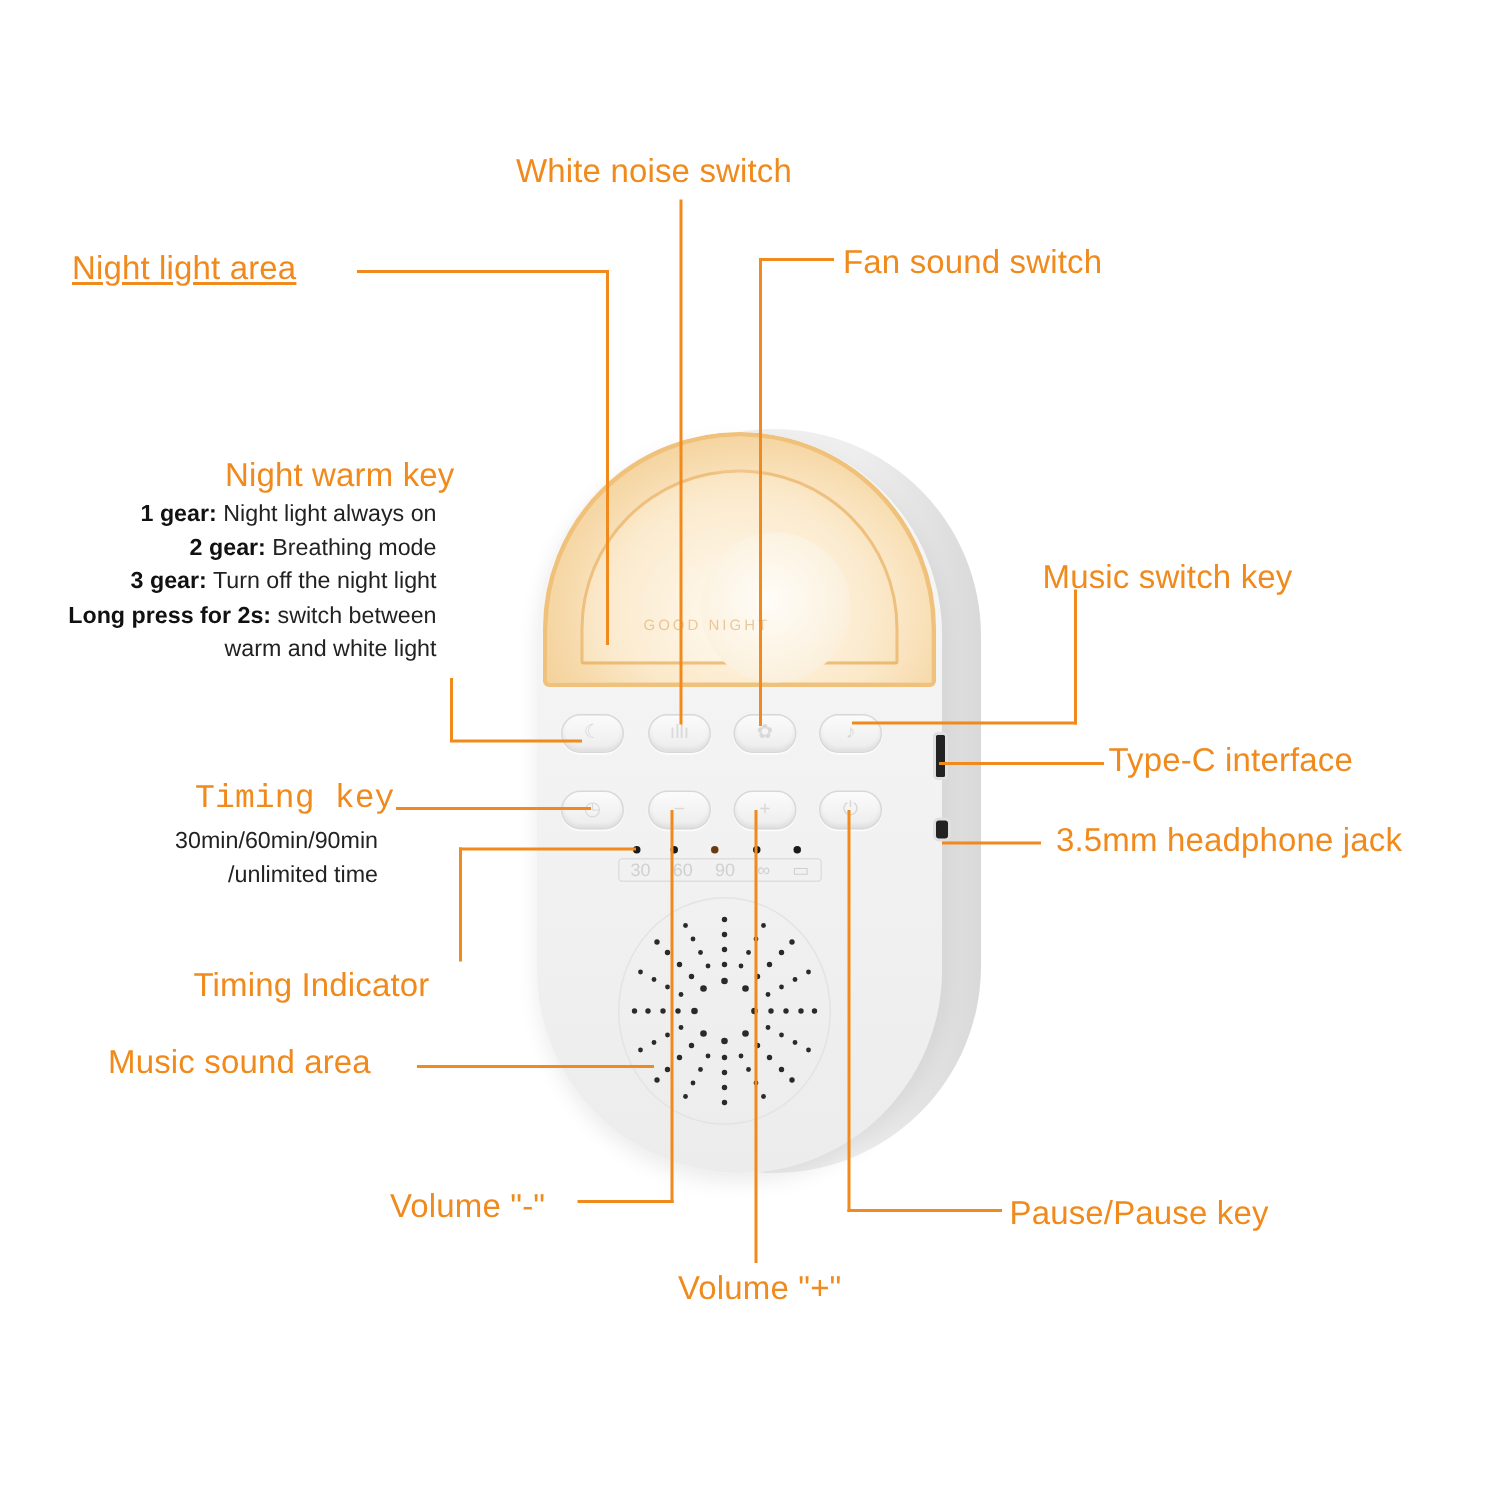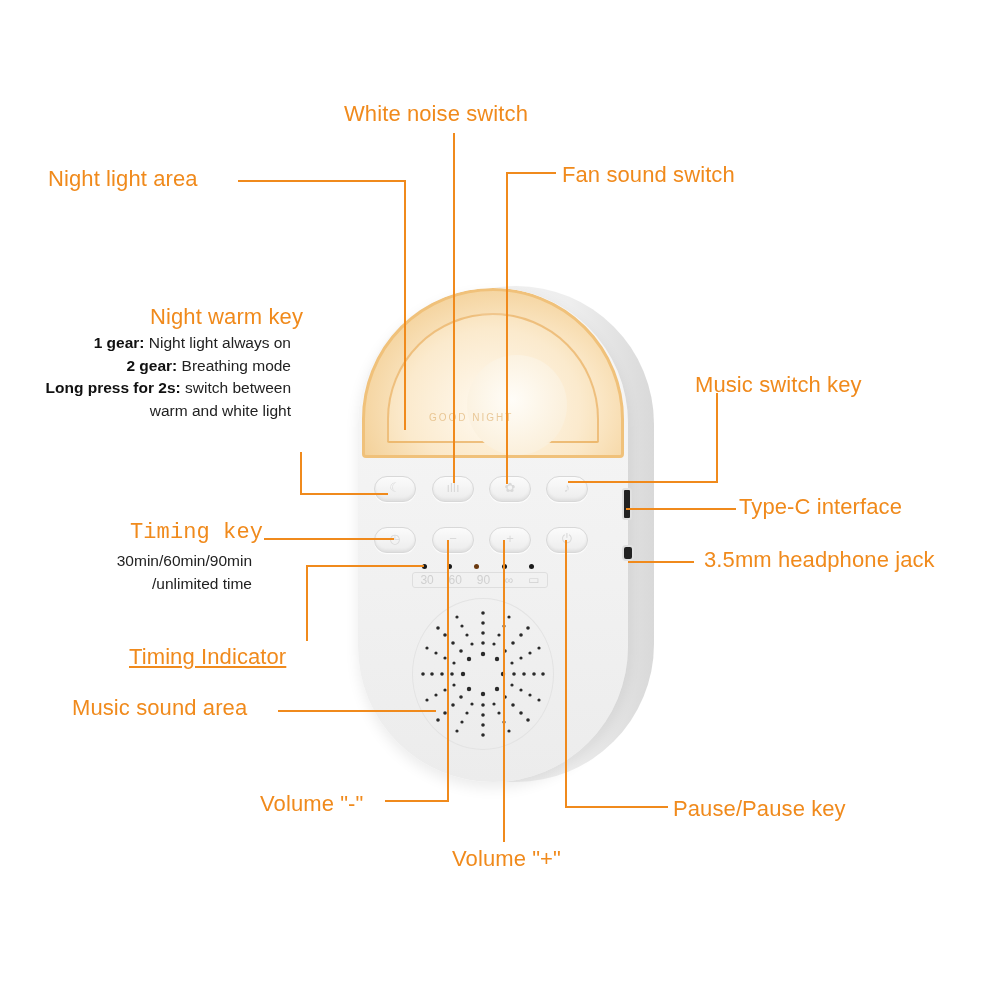--- a/index.html
+++ b/index.html
@@ -24,42 +24,43 @@
     .dot { position: absolute; width: 5px; height: 5px; border-radius: 50%; background: #1b1b1b; }
     .timer-strip { position: absolute; left: 54px; top: 284px; width: 136px; height: 16px; border: 1px solid #dedede; border-radius: 3px; font-size: 12px; color: #d0d0d0; box-sizing: border-box; display: flex; justify-content: space-around; align-items: center; }
     .speaker { position: absolute; left: 54px; top: 310px; width: 140px; height: 150px; border-radius: 50%; border: 1px solid #e3e3e3; }
     .port-c { position: absolute; left: 264px; top: 202px; width: 6px; height: 28px; border-radius: 3px; background: #222; border: 2px solid #e0e0e0; }
     .port-j { position: absolute; left: 264px; top: 259px; width: 8px; height: 12px; border-radius: 4px; background: #222; border: 2px solid #e0e0e0; }
   </style>
 </head>
 <body>
 
 <div class="label" style="left:344px; top:101px;">White noise switch</div>
-<div class="label" style="left:48px; top:166px;">Night light area</div>
+<div class="label" style="left:48px; top:166px;text-decoration:underline;">Night light area</div>
 <div class="label" style="left:562px; top:162px;">Fan sound switch</div>
 <div class="label" style="left:150px; top:304px;">Night warm key</div>
 
 <div class="sub" style="right:709px; top:332px;">
   <div><b>1 gear:</b><span> Night light always on</span></div>
   <div><b>2 gear:</b><span> Breathing mode</span></div>
+  <div><b>3 gear:</b><span> Turn off the night light</span></div>
   <div><b>Long press for 2s:</b><span> switch between</span></div>
   <div><span>warm and white light</span></div>
 </div>
 
 <div class="label" style="left:695px; top:372px;">Music switch key</div>
 <div class="label" style="left:739px; top:494px;">Type-C interface</div>
 <div class="label" style="left:704px; top:547px;">3.5mm headphone jack</div>
 <div class="label" style="left:130px; top:520px;font-family:Liberation Mono, monospace;">Timing key</div>
 
 <div class="sub" style="right:748px; top:550px;">
   <div>30min/60min/90min</div>
   <div>/unlimited time</div>
 </div>
 
-<div class="label" style="left:129px; top:644px;text-decoration:underline;">Timing Indicator</div>
+<div class="label" style="left:129px; top:644px;">Timing Indicator</div>
 <div class="label" style="left:72px; top:695px;">Music sound area</div>
 <div class="label" style="left:260px; top:791px;">Volume "-"</div>
 <div class="label" style="left:673px; top:796px;">Pause/Pause key</div>
 <div class="label" style="left:452px; top:846px;">Volume "+"</div>
 
 <div class="device">
   <div class="shadow-side"></div>
   <div class="body-main">
     <div class="dome">
       <div class="dome-inner">

